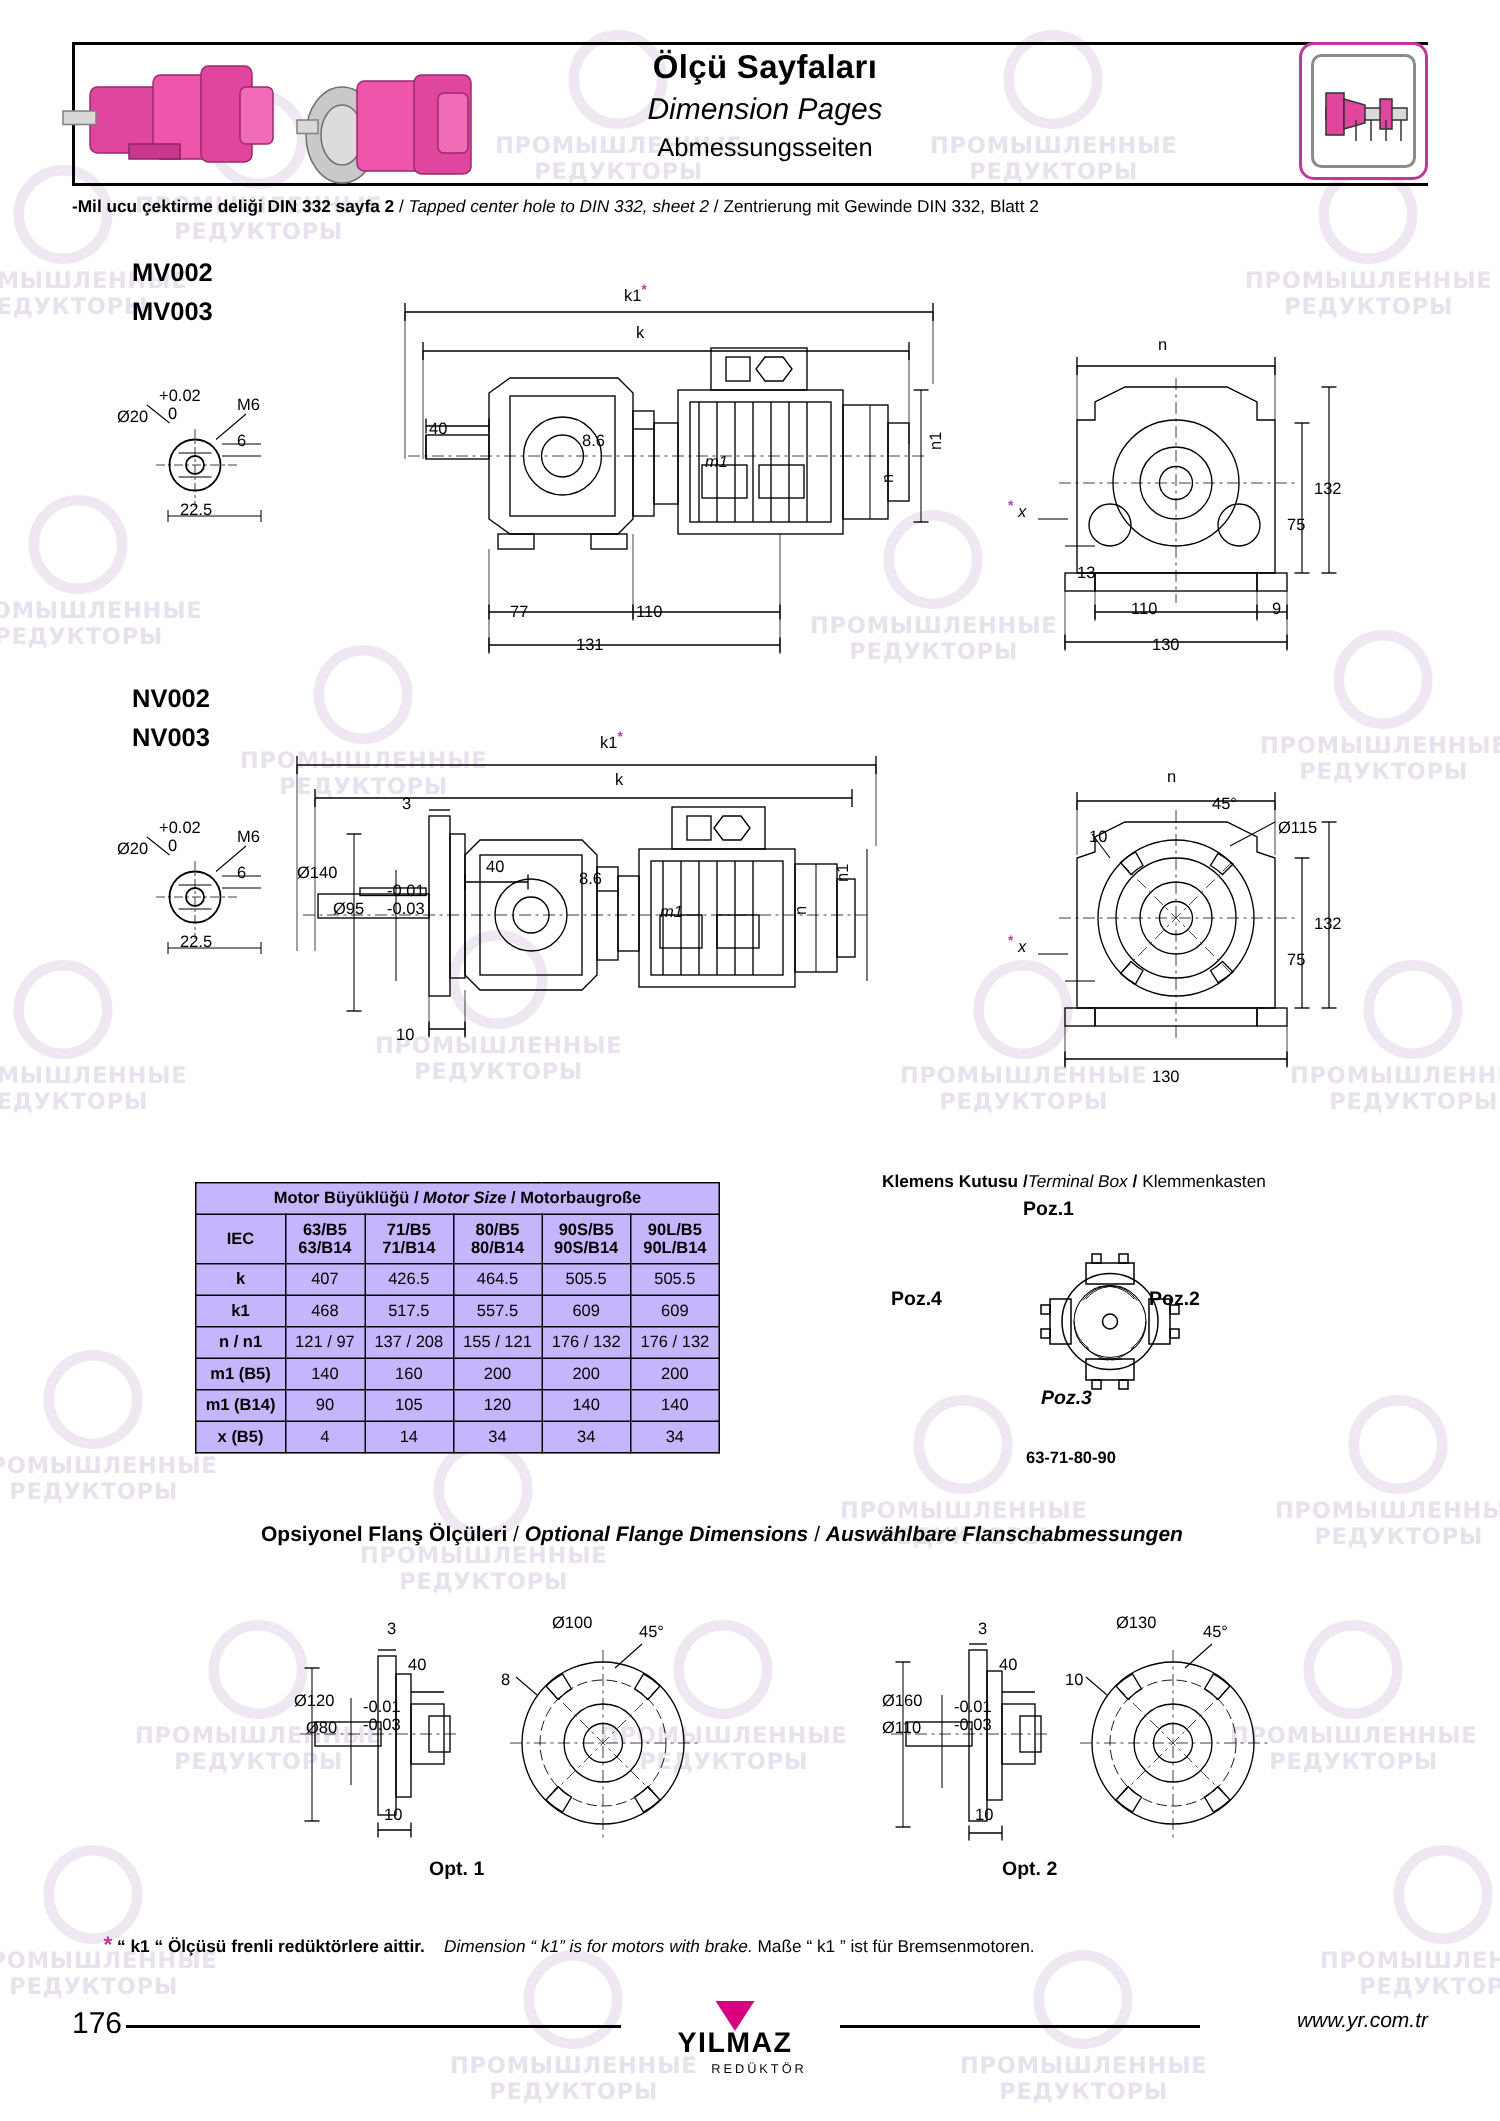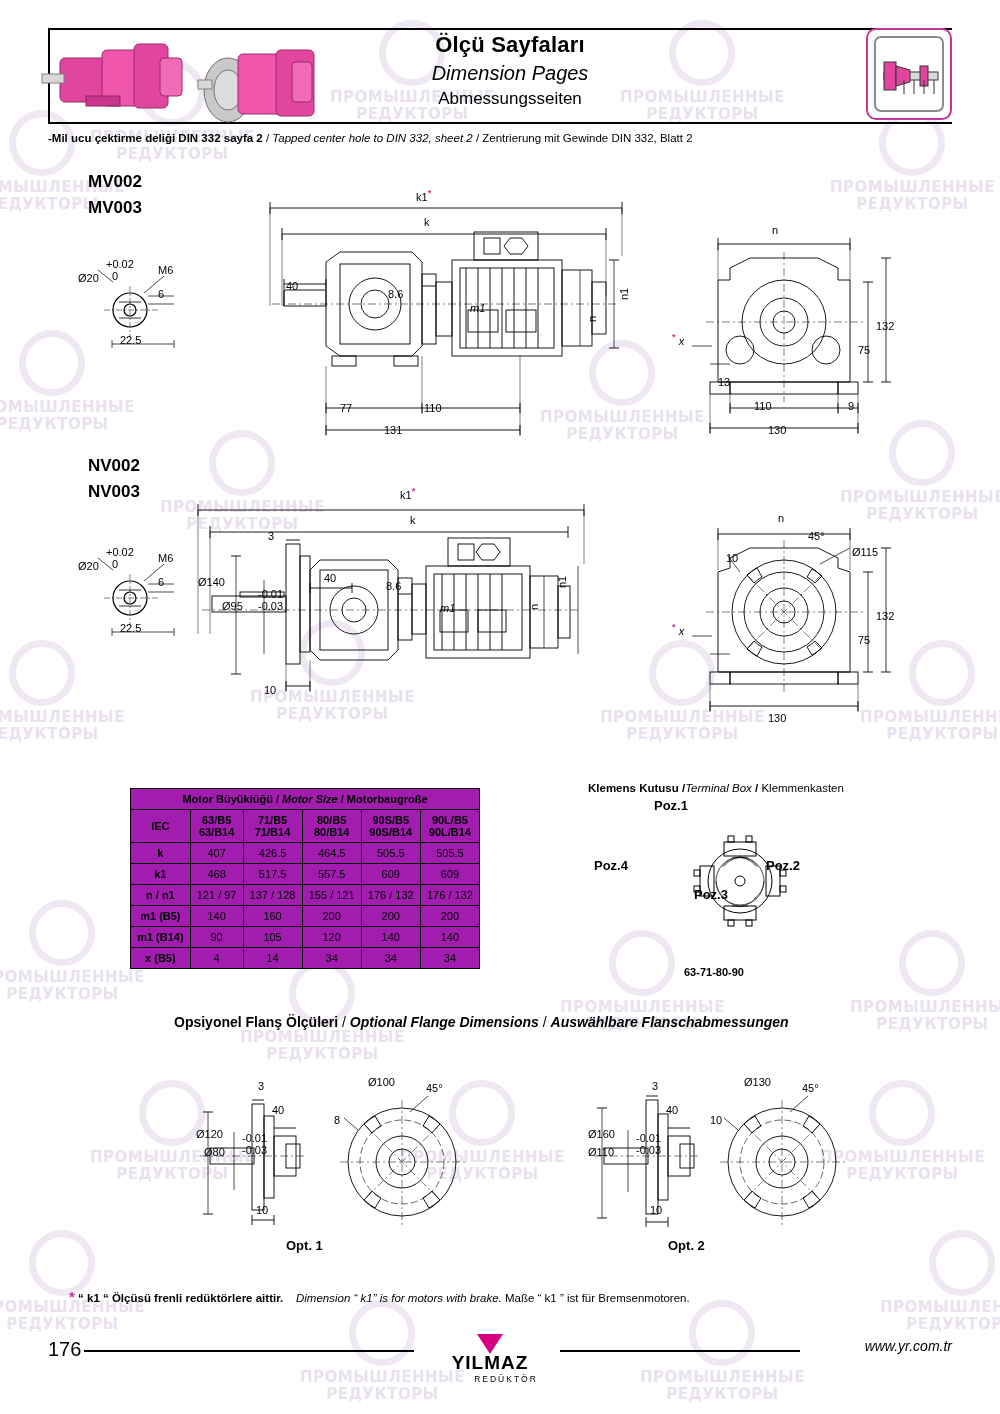--- a/index.html
+++ b/index.html
@@ -60,21 +60,21 @@
   .logo .tri {
     width:0;height:0;border-left:13px solid transparent;border-right:13px solid transparent;
     border-top:20px solid #d9007f; margin:0 auto;
   }
   .logo .nm { font-size:19px; font-weight:bold; letter-spacing:1px; margin-top:-2px;}
   .logo .sub { font-size:8.5px; letter-spacing:2px;padding-left:32px; }
 
   
   table.dim { position:absolute; border-collapse:collapse; font-size:11px; }
   table.dim td, table.dim th {
-    border:1px solid #000; text-align:center; padding:4px 5px; font-weight:normal; background:#a21caf;
+    border:1px solid #000; text-align:center; padding:4px 5px; font-weight:normal; background:#c4b5fd;
   }
   table.dim th { font-weight:bold; }
   table.dim .rowhdr { font-weight:bold; }
   table.dim .hdr-top { font-size:11px; }
   table.dim .hdr-top i { font-style:italic; }
 
   .sec-title { position:absolute; font-size:14px; font-weight:bold; }
   .sec-title i { font-weight:bold; }
   .sec-title span.reg { font-weight:normal; }
 
@@ -626,21 +626,21 @@
       <td class="rowhdr">k1</td>
       <td>468</td>
       <td>517.5</td>
       <td>557.5</td>
       <td>609</td>
       <td>609</td>
     </tr>
     <tr>
       <td class="rowhdr">n / n1</td>
       <td>121 / 97</td>
-      <td>137 / 128</td>
+      <td>137 / 208</td>
       <td>155 / 121</td>
       <td>176 / 132</td>
       <td>176 / 132</td>
     </tr>
     <tr>
       <td class="rowhdr">m1 (B5)</td>
       <td>140</td>
       <td>160</td>
       <td>200</td>
       <td>200</td>
@@ -691,23 +691,23 @@
       <rect x="78" y="20" width="6" height="6"></rect>
       <rect x="96" y="20" width="6" height="6"></rect>
       <rect x="78" y="104" width="6" height="6"></rect>
       <rect x="96" y="104" width="6" height="6"></rect>
       <rect x="44" y="54" width="6" height="6"></rect>
       <rect x="44" y="70" width="6" height="6"></rect>
       <rect x="130" y="54" width="6" height="6"></rect>
       <rect x="130" y="70" width="6" height="6"></rect>
     </g>
   </svg>
-  <div class="poz" style="left:654px; top:798px;">Poz.1</div>
+  <div class="poz" style="left:682px; top:798px;">Poz.1</div>
   <div class="poz" style="left:766px; top:858px;">Poz.2</div>
-  <div class="poz" style="left:694px; top:887px;">Poz.3</div>
+  <div class="poz" style="left:694px; top:924px;font-style:italic;">Poz.3</div>
   <div class="poz" style="left:594px; top:858px;">Poz.4</div>
   <div class="tb-code" style="left:684px; top:966px;">63-71-80-90</div>
 
   <div class="sec-title" style="left:174px; top:1014px;">
     <span>Opsiyonel Flanş Ölçüleri</span><span class="reg"> / </span><i>Optional Flange Dimensions</i><span class="reg"> / </span><i>Auswählbare Flanschabmessungen</i>
   </div>
 
   <svg width="130" height="140" style="left:190px; top:1090px;">
     <g stroke="#000" fill="none" stroke-width="0.9">
       <rect x="62" y="14" width="12" height="106"></rect>

